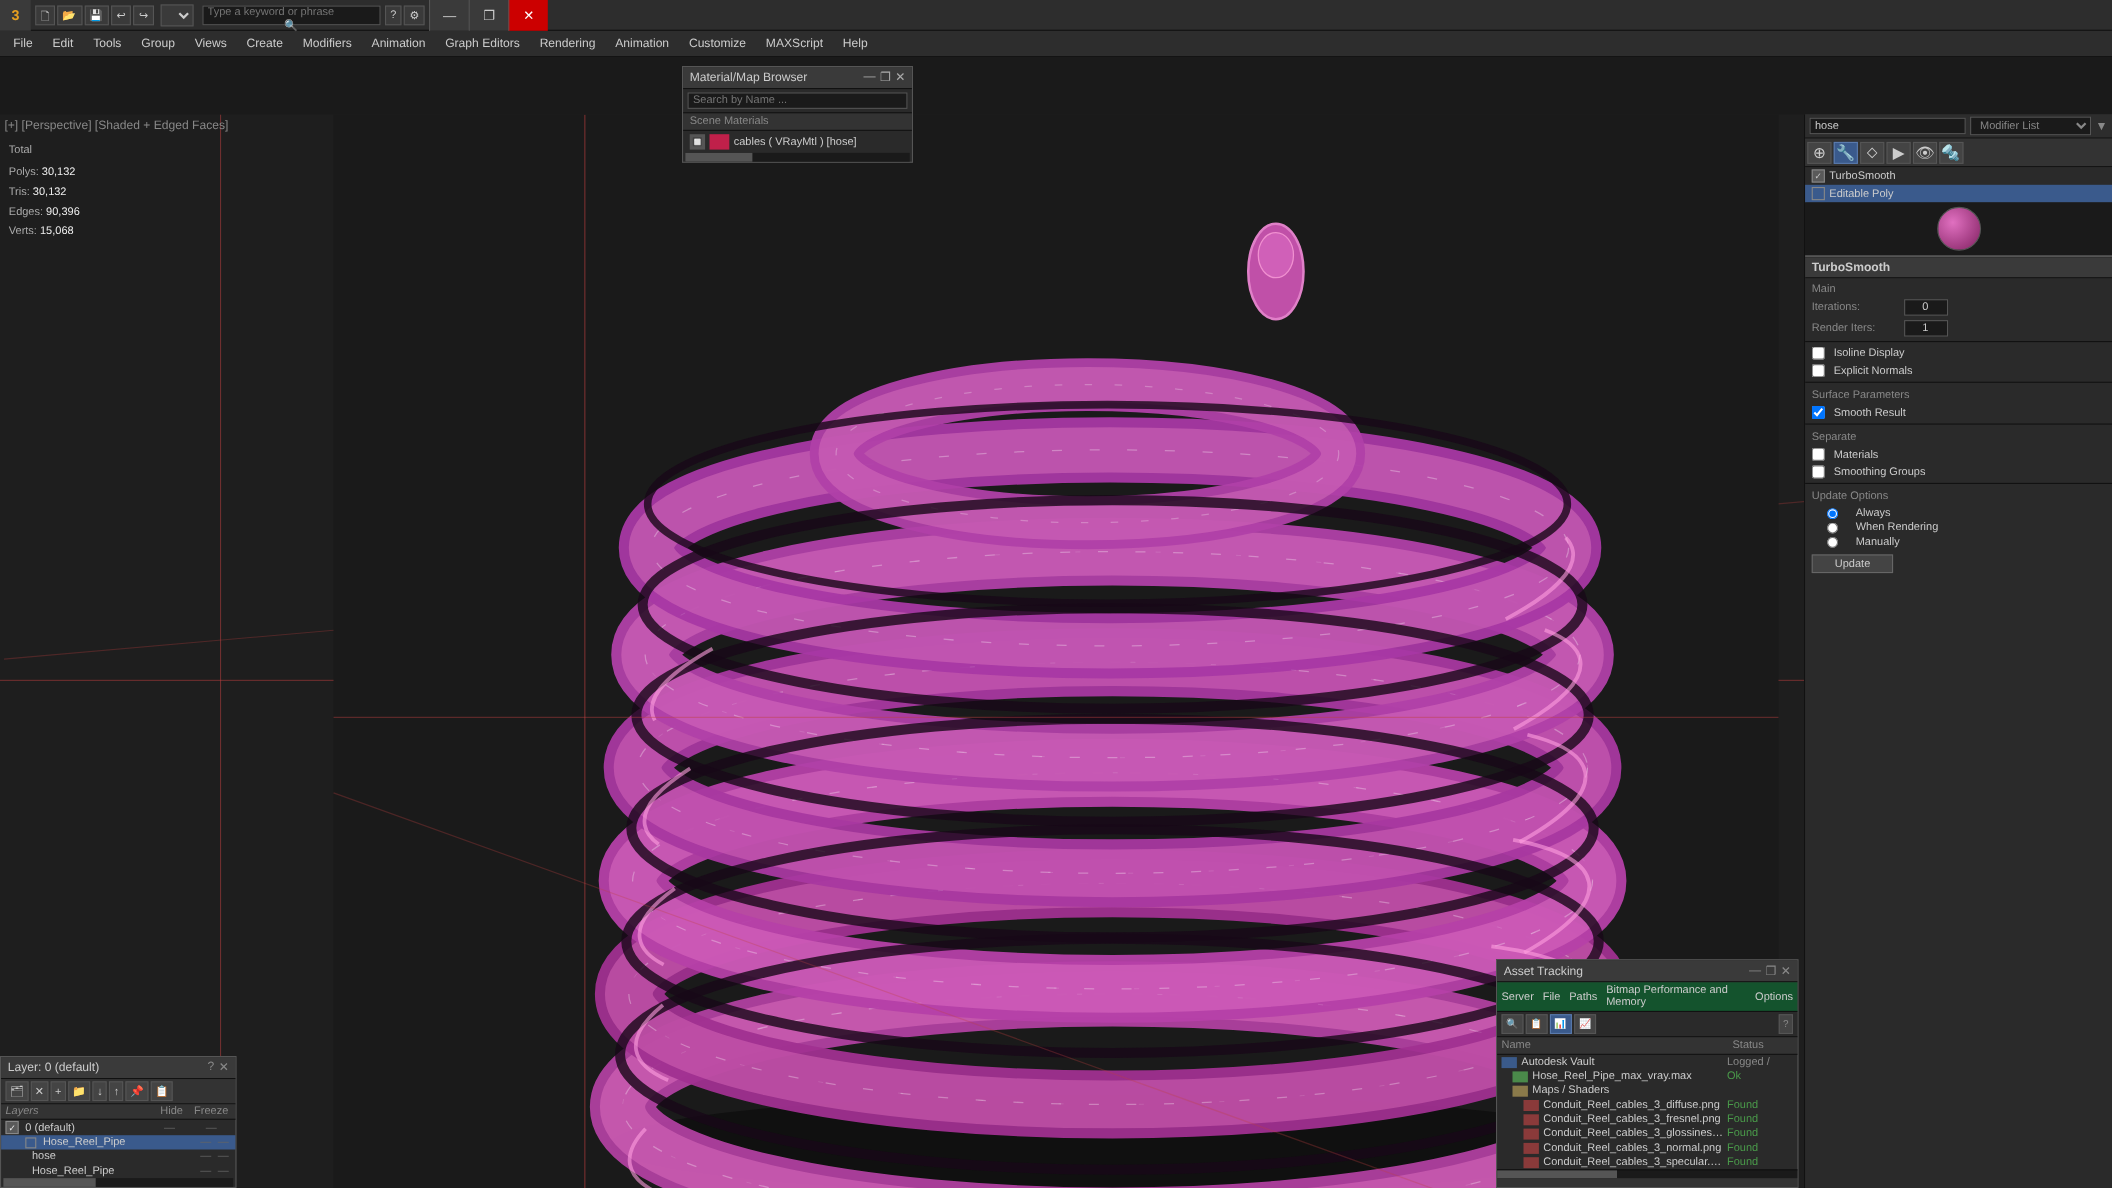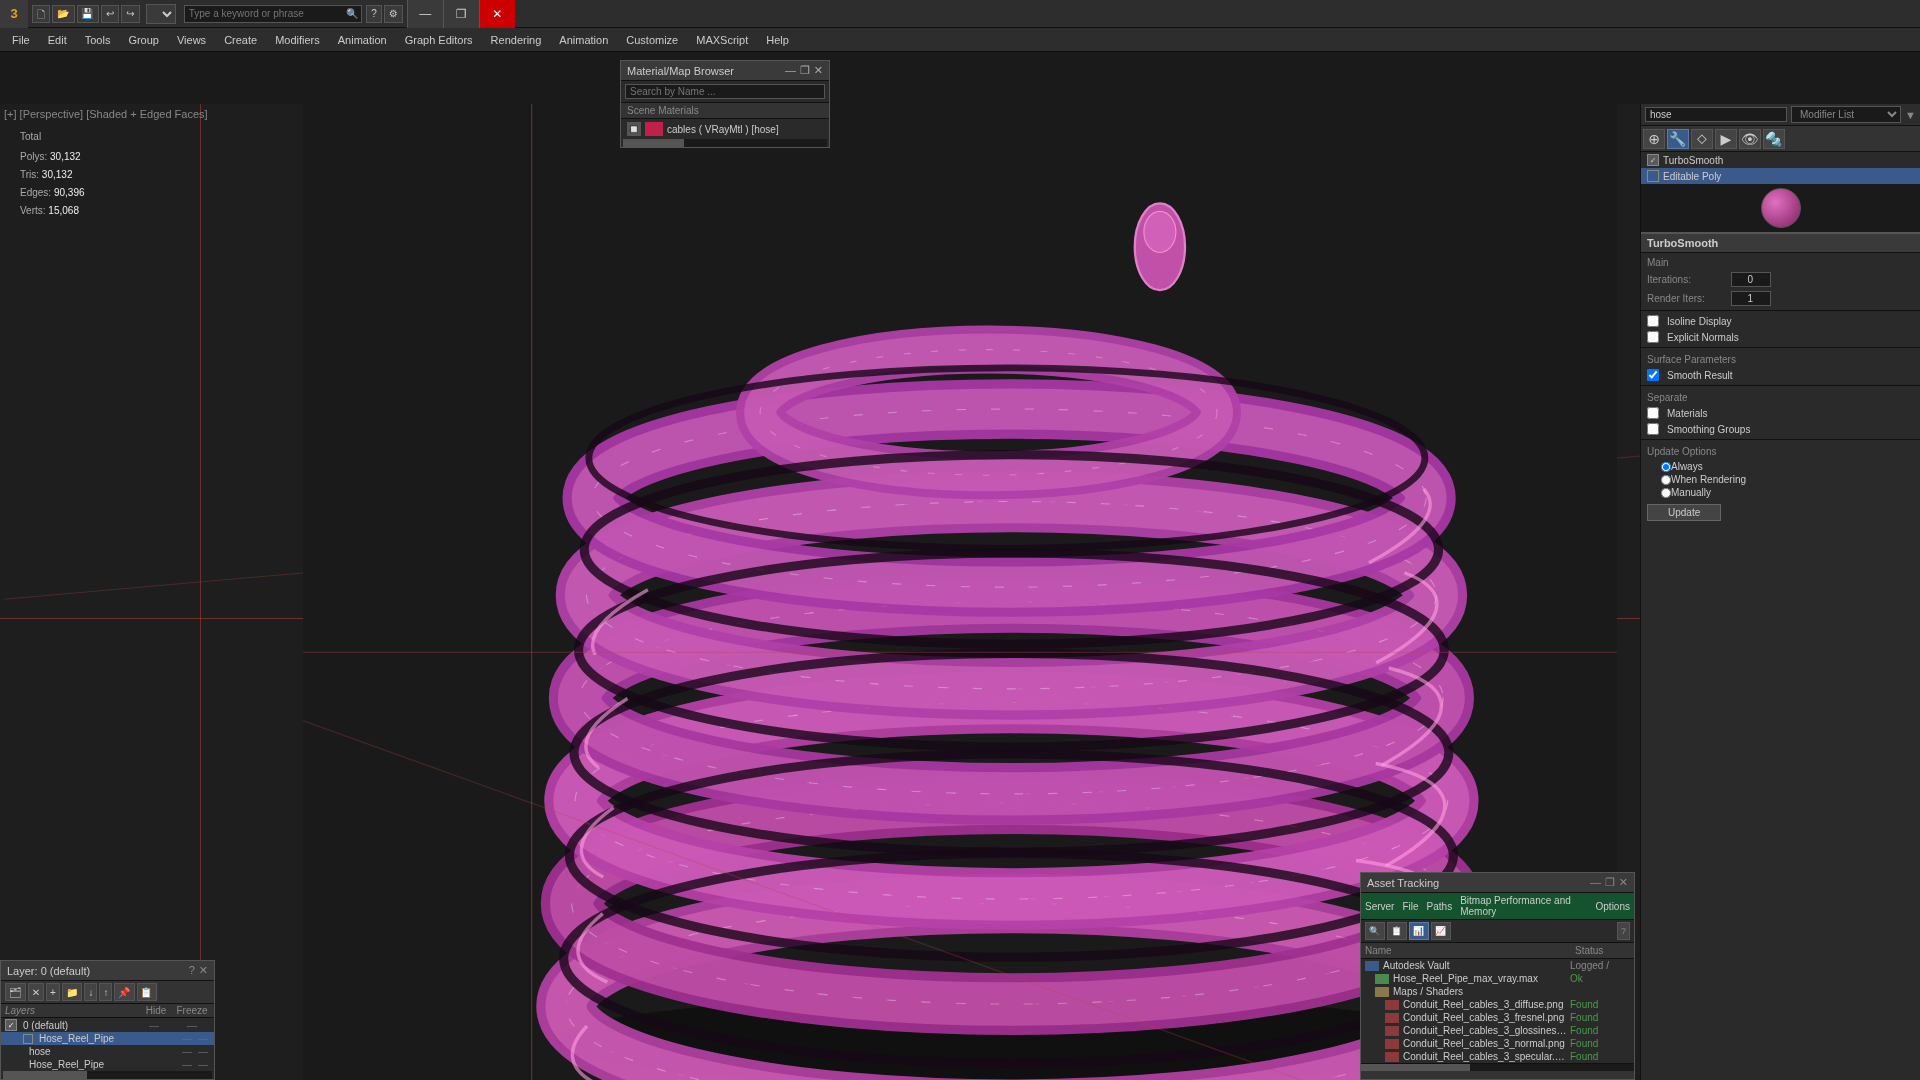--- a/index.html
+++ b/index.html
@@ -6,21 +6,21 @@
     body { width: 1920px; height: 1080px; overflow: hidden; background: #1a1a1a; font-family: 'Arial', sans-serif; font-size: 11px; color: #ccc; }
 
     
     #title-bar {
       height: 28px; background: #2d2d2d; display: flex; align-items: center;
       border-bottom: 1px solid #111; position: relative;
     }
     #title-bar .quick-tools { display: flex; align-items: center; padding: 0 4px; gap: 2px; }
     #title-bar .quick-tools button { background: #3a3a3a; border: 1px solid #555; color: #ccc; font-size: 10px; padding: 1px 4px; cursor: pointer; height: 18px; }
     #title-bar .title-text { flex: 1; text-align: center; color: #bbb; font-size: 11px; }
-    #title-bar .search-box { display: flex; align-items: center; background: #1a1a1a; border: 1px solid #555; height: 18px; margin-right: 4px; }
+    #title-bar .search-box { display: flex; align-items: center; background: #1a1a1a; border: 1px solid #555; height: 18px; margin-right: 4px; flex-direction: column; }
     #title-bar .search-box input { background: transparent; border: none; color: #888; font-size: 10px; padding: 0 4px; width: 160px; outline: none; }
     #title-bar .win-controls { display: flex; }
     #title-bar .win-controls button { background: #3a3a3a; border: none; border-left: 1px solid #555; color: #ccc; width: 36px; height: 28px; cursor: pointer; font-size: 12px; }
     #title-bar .win-controls button:last-child { background: #c00; }
 
     
     #menu-bar {
       height: 24px; background: #2d2d2d; display: flex; align-items: center;
       border-bottom: 1px solid #111; padding: 0 4px; gap: 2px;
     }
@@ -41,21 +41,21 @@
     }
     .ts-section-title { color: #888; font-size: 10px; padding: 4px 6px 2px; }
     .ts-row { display: flex; align-items: center; padding: 2px 6px; gap: 4px; color: #ccc; font-size: 10px; }
     .ts-row label { min-width: 80px; color: #888; }
     .ts-row input[type="text"], .ts-row input[type="number"] {
       background: #1a1a1a; border: 1px solid #555; color: #ccc; font-size: 10px;
       width: 40px; padding: 1px 2px; text-align: right;
     }
     .ts-row input[type="checkbox"] { width: 12px; height: 12px; }
     .ts-radio-group { display: flex; flex-direction: column; padding: 2px 6px 2px 20px; gap: 2px; }
-    .ts-radio-row { display: flex; align-items: center; gap: 0; font-size: 10px; color: #ccc; }
+    .ts-radio-row { display: flex; align-items: center; gap: 16px; font-size: 10px; color: #ccc; }
     .ts-radio-row input[type="radio"] { width: 10px; height: 10px; }
 
     
     #mat-browser {
       position: absolute; top: 58px; left: 620px; width: 200px;
       background: #2a2a2a; border: 1px solid #555; z-index: 20;
     }
 
     
     #layers-panel {
@@ -139,21 +139,21 @@
   <span class="menu-item">MAXScript</span>
   <span class="menu-item">Help</span>
 </div>
 
 <div style="position:absolute;top:52px;left:0;right:0;bottom:0;display:flex;">
 
   <div id="canvas-area" style="position:relative;flex:1;background:#1e1e1e;overflow:hidden;min-width:0;">
 
     <div style="position:absolute;top:4px;left:4px;color:#888;font-size:11px;z-index:10;">[+] [Perspective] [Shaded + Edged Faces]</div>
 
-    <div style="position:absolute;top:24px;left:20px;color:#888;font-size:10px;z-index:10;line-height:1.8;">
+    <div style="position:absolute;top:24px;left:8px;color:#888;font-size:10px;z-index:10;line-height:1.8;">
       <div style="color:#aaa;margin-bottom:2px;">Total</div>
       <div><span style="color:#aaa;margin-top:25px;">Polys:</span> <span style="color:#eee;">30,132</span></div>
       <div><span style="color:#aaa;">Tris:</span> <span style="color:#eee;">30,132</span></div>
       <div><span style="color:#aaa;">Edges:</span> <span style="color:#eee;">90,396</span></div>
       <div><span style="color:#aaa;">Verts:</span> <span style="color:#eee;">15,068</span></div>
     </div>
 
     <div style="position:absolute;left:200px;top:0;bottom:0;width:1px;background:#c04040;opacity:0.5;"></div>
     <div style="position:absolute;top:50%;left:0;right:0;height:1px;background:#c04040;opacity:0.5;"></div>
     <div style="position:absolute;left:0;top:40%;right:0;height:1px;background:#c04040;opacity:0.3;transform:rotate(-5deg);"></div>

